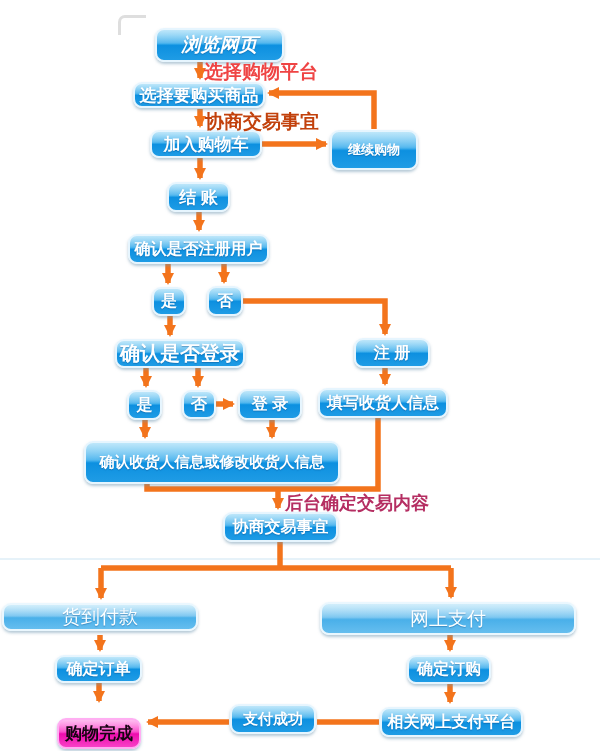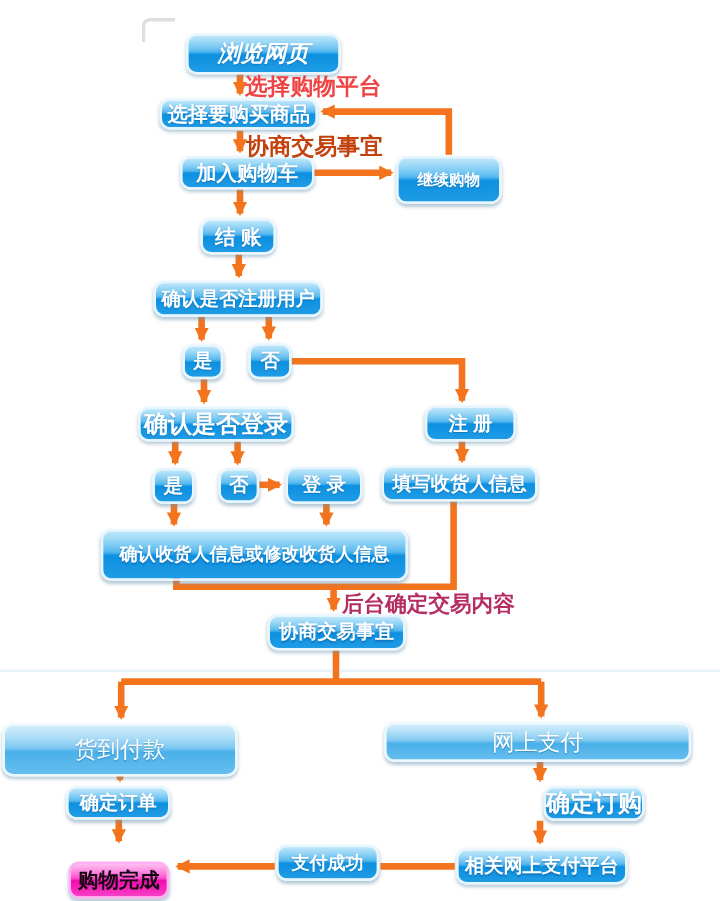--- a/index.html
+++ b/index.html
@@ -97,24 +97,24 @@
       <div class="node blue" style="left: 152px; top: 287px; width: 34px; height: 29px; font-size: 16px;">是</div>
       <div class="node blue" style="left: 207px; top: 286px; width: 36px; height: 30px; font-size: 16px;">否</div>
       <div class="node blue" style="left: 115px; top: 339px; width: 130px; height: 29px; font-size: 20px;">确认是否登录</div>
       <div class="node blue" style="left: 354px; top: 338px; width: 76px; height: 30px; font-size: 16px; text-align: right;">注 册</div>
       <div class="node blue" style="left: 127px; top: 390px; width: 35px; height: 30px; font-size: 16px;">是</div>
       <div class="node blue" style="left: 182px; top: 390px; width: 34px; height: 29px; font-size: 16px;">否</div>
       <div class="node blue" style="left: 238px; top: 389px; width: 64px; height: 31px; font-size: 16px;">登 录</div>
       <div class="node blue" style="left: 318px; top: 388px; width: 130px; height: 30px; font-size: 16px;">填写收货人信息</div>
       <div class="node blue" style="left: 84px; top: 441px; width: 256px; height: 43px; font-size: 15px;">确认收货人信息或修改收货人信息</div>
       <div class="node blue" style="left: 223px; top: 512px; width: 115px; height: 30px; font-size: 16px;">协商交易事宜</div>
-      <div class="node wide" style="left: 2px; top: 603px; width: 196px; height: 44px; font-size: 19px;">货到付款</div>
+      <div class="node wide" style="left: 2px; top: 603px; width: 196px; height: 28px; font-size: 19px;">货到付款</div>
       <div class="node wide" style="left: 320px; top: 602px; width: 256px; height: 33px; font-size: 19px;">网上支付</div>
       <div class="node blue" style="left: 55px; top: 655px; width: 87px; height: 28px; font-size: 16px;">确定订单</div>
-      <div class="node blue" style="left: 407px; top: 655px; width: 84px; height: 29px; font-size: 20px; margin-left: 46px;">确定订购</div>
+      <div class="node blue" style="left: 407px; top: 655px; width: 84px; height: 29px; font-size: 16px;">确定订购</div>
       <div class="node pink" style="left: 57px; top: 706px; width: 84px; height: 31px; font-size: 17px;">购物完成</div>
       <div class="node blue" style="left: 230px; top: 704px; width: 86px; height: 30px; font-size: 15px;">支付成功</div>
       <div class="node blue" style="left: 380px; top: 707px; width: 143px; height: 30px; font-size: 16px;">相关网上支付平台</div>
     </div>
   <div id="annotations">
       <div class="annotation" style="left: 204px; top: 59px; font-size: 19px; color: #ef4444;">选择购物平台</div>
       <div class="annotation" style="left: 205px; top: 109px; font-size: 19px; color: #c2410c;">协商交易事宜</div>
       <div class="annotation" style="left: 285px; top: 491px; font-size: 18px; color: rgb(181, 46, 98);">后台确定交易内容</div>
     </div>
 </div>

